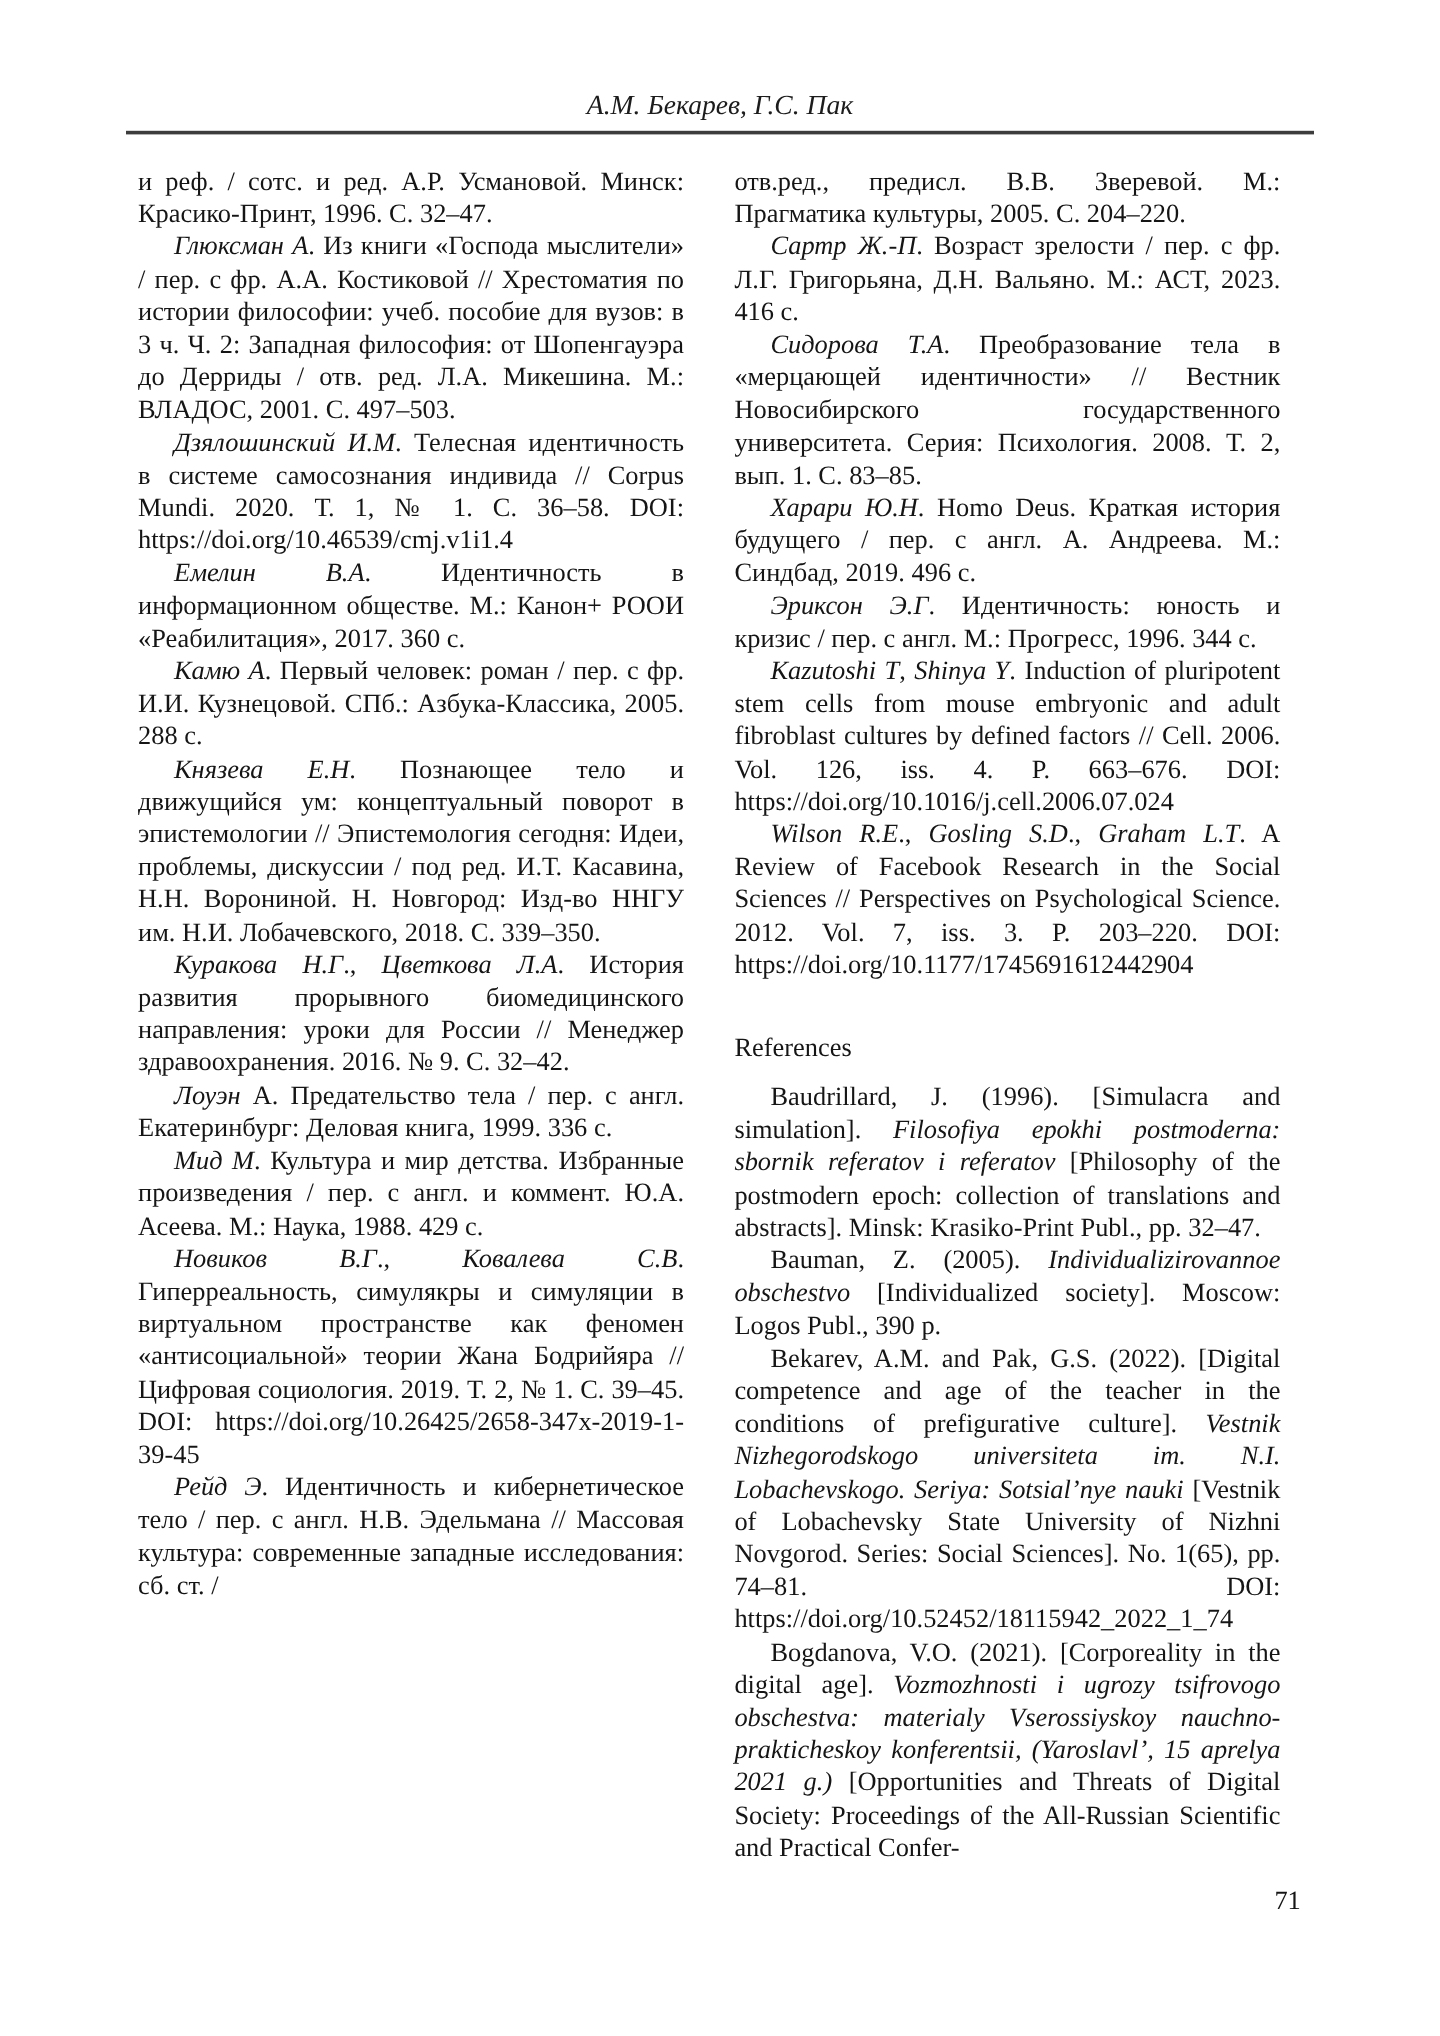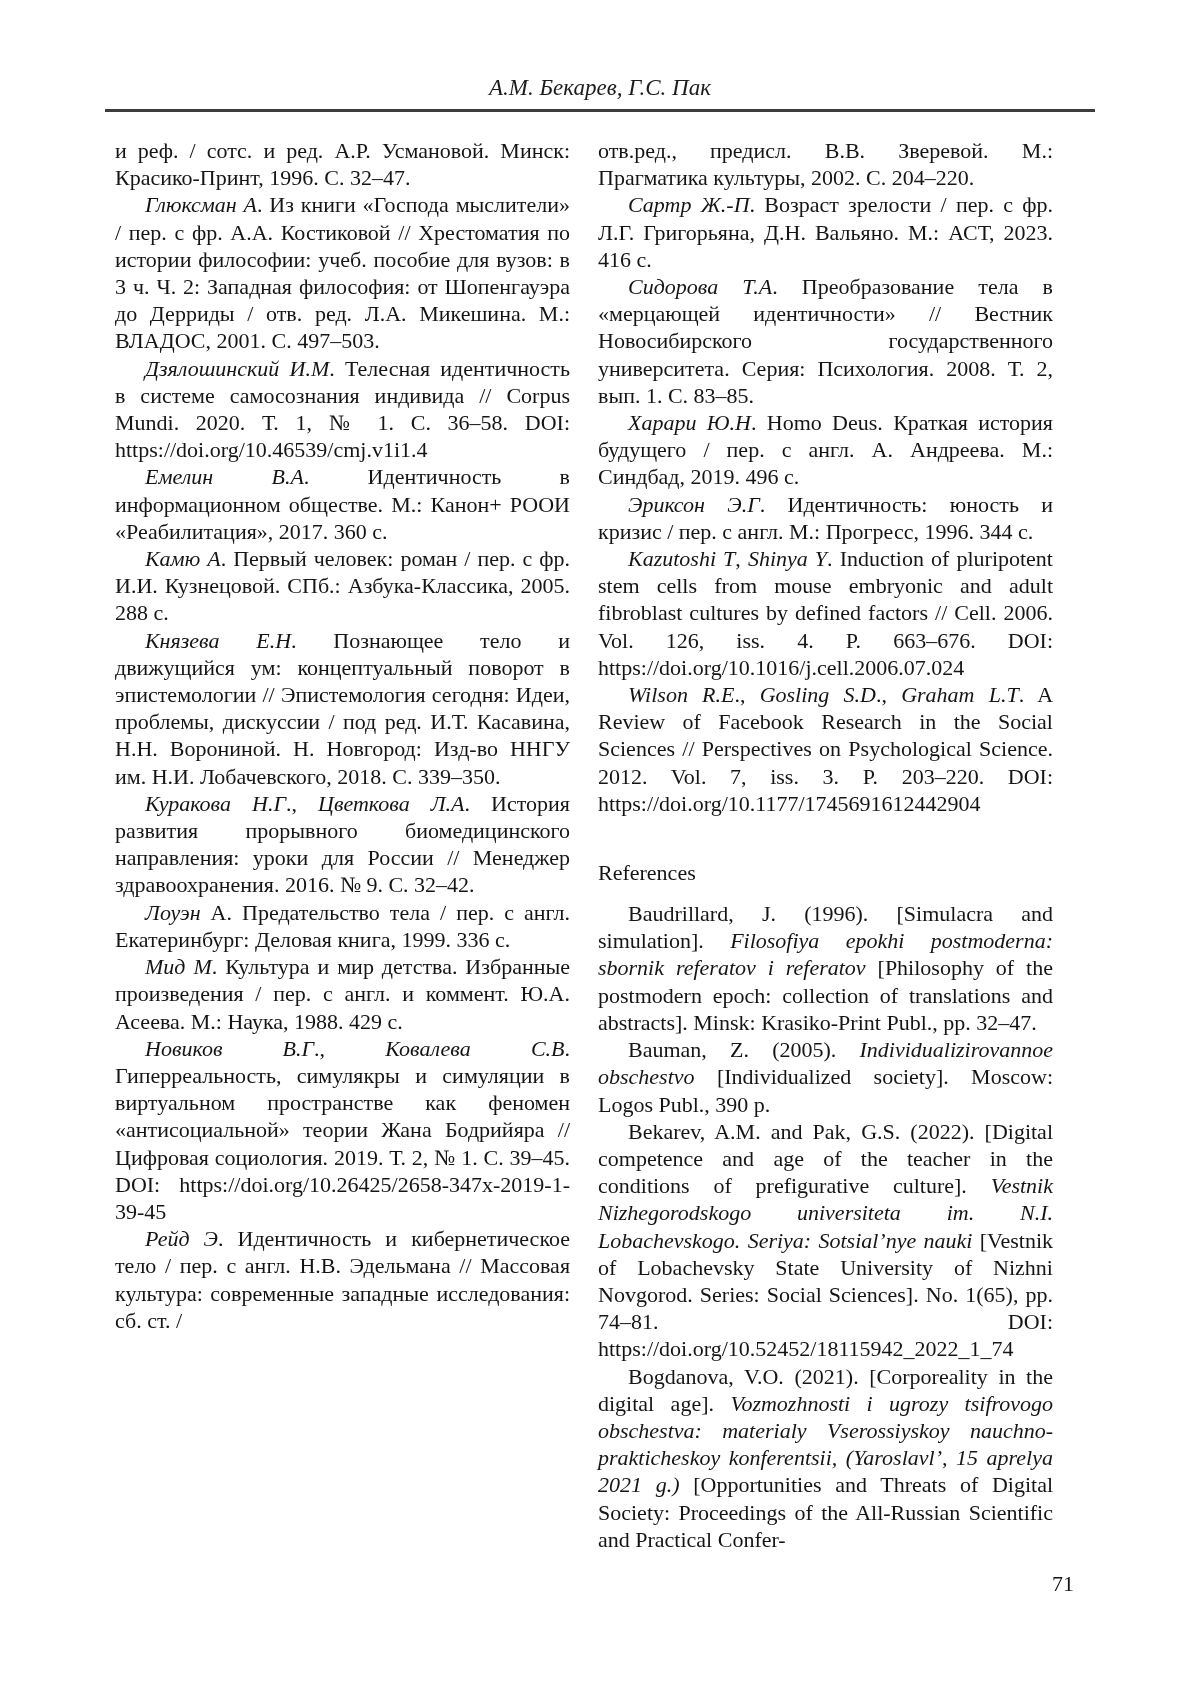--- a/index.html
+++ b/index.html
@@ -21,21 +21,21 @@
     line-height: 28px;
     color: #1c1c1c;
   }
   .header-rule {
     height: 3px;
     background: #3d3d3d;
     margin: 7px 105px 0 105px;
   }
   .columns {
     display: flex;
-    gap: 28px;
+    gap: 42px;
     margin: 25px 112px 0 115px;
   }
   .col { width: 455px; }
   p.ref {
     font-size: 22px;
     line-height: 27.2px;
     text-align: justify;
     text-indent: 30px;
     overflow-wrap: anywhere;
     color: #151515;
@@ -46,21 +46,21 @@
     font-size: 22px;
     line-height: 27px;
     font-weight: normal;
     margin-top: 42px;
     margin-bottom: 14px;
     color: #151515;
   }
   .page-number {
     position: absolute;
     top: 1570px;
-    right: 126px;
+    right: 116px;
     font-size: 22px;
     line-height: 27px;
     color: #151515;
   }
 </style>
 </head>
 <body>
 
 <div class="page">
 
@@ -78,21 +78,21 @@
         <p class="ref"><i>Камю А</i><span>. Первый человек: роман / пер. с фр. И.И. Кузнецовой. СПб.: Азбука-Классика, 2005. 288 с.</span></p>
         <p class="ref"><i>Князева Е.Н</i><span>. Познающее тело и движущийся ум: концептуальный поворот в эпистемологии // Эпистемология сегодня: Идеи, проблемы, дискуссии / под ред. И.Т. Касавина, Н.Н. Ворониной. Н. Новгород: Изд-во ННГУ им. Н.И. Лобачевского, 2018. С. 339–350.</span></p>
         <p class="ref"><i>Куракова Н.Г</i><span>., </span><i>Цветкова Л.А</i><span>. История развития прорывного биомедицинского направления: уроки для России // Менеджер здравоохранения. 2016. № 9. С. 32–42.</span></p>
         <p class="ref"><i>Лоуэн</i><span> А. Предательство тела / пер. с англ. Екатеринбург: Деловая книга, 1999. 336 с.</span></p>
         <p class="ref"><i>Мид М</i><span>. Культура и мир детства. Избранные произведения / пер. с англ. и коммент. Ю.А. Асеева. М.: Наука, 1988. 429 с.</span></p>
         <p class="ref"><i>Новиков В.Г</i><span>., </span><i>Ковалева С.В</i><span>. Гиперреальность, симулякры и симуляции в виртуальном пространстве как феномен «антисоциальной» теории Жана Бодрийяра // Цифровая социология. 2019. Т. 2, № 1. С. 39–45. DOI: https://doi.org/10.26425/2658-347x-2019-1-39-45</span></p>
         <p class="ref"><i>Рейд Э</i><span>. Идентичность и кибернетическое тело / пер. с англ. Н.В. Эдельмана // Массовая культура: современные западные исследования: сб. ст. /</span></p>
       </div>
     <div class="col">
       <div id="col-right-pre">
-          <p class="ref no-indent"><span>отв.ред., предисл. В.В. Зверевой. М.: Прагматика культуры, 2002. С. 204–220.</span></p>
+          <p class="ref no-indent"><span>отв.ред., предисл. В.В. Зверевой. М.: Прагматика культуры, 2005. С. 204–220.</span></p>
           <p class="ref"><i>Сартр Ж.-П</i><span>. Возраст зрелости / пер. с фр. Л.Г. Григорьяна, Д.Н. Вальяно. М.: АСТ, 2023. 416 с.</span></p>
           <p class="ref"><i>Сидорова Т.А</i><span>. Преобразование тела в «мерцающей идентичности» // Вестник Новосибирского государственного университета. Серия: Психология. 2008. Т. 2, вып. 1. С. 83–85.</span></p>
           <p class="ref"><i>Харари Ю.Н</i><span>. Homo Deus. Краткая история будущего / пер. с англ. А. Андреева. М.: Синдбад, 2019. 496 с.</span></p>
           <p class="ref"><i>Эриксон Э.Г</i><span>. Идентичность: юность и кризис / пер. с англ. М.: Прогресс, 1996. 344 с.</span></p>
           <p class="ref"><i>Kazutoshi T</i><span>, </span><i>Shinya Y</i><span>. Induction of pluripotent stem cells from mouse embryonic and adult fibroblast cultures by defined factors // Cell. 2006. Vol. 126, iss. 4. P. 663–676. DOI: https://doi.org/10.1016/j.cell.2006.07.024</span></p>
           <p class="ref"><i>Wilson R.E</i><span>., </span><i>Gosling S.D</i><span>., </span><i>Graham L.T</i><span>. A Review of Facebook Research in the Social Sciences // Perspectives on Psychological Science. 2012. Vol. 7, iss. 3. P. 203–220. DOI: https://doi.org/10.1177/1745691612442904</span></p>
         </div>
       <h3 class="refs-heading">References</h3>
       <div id="col-right-refs">
           <p class="ref"><span>Baudrillard, J. (1996). [Simulacra and simulation]. </span><i>Filosofiya epokhi postmoderna: sbornik referatov i referatov</i><span> [Philosophy of the postmodern epoch: collection of translations and abstracts]. Minsk: Krasiko-Print Publ., pp. 32–47.</span></p>

